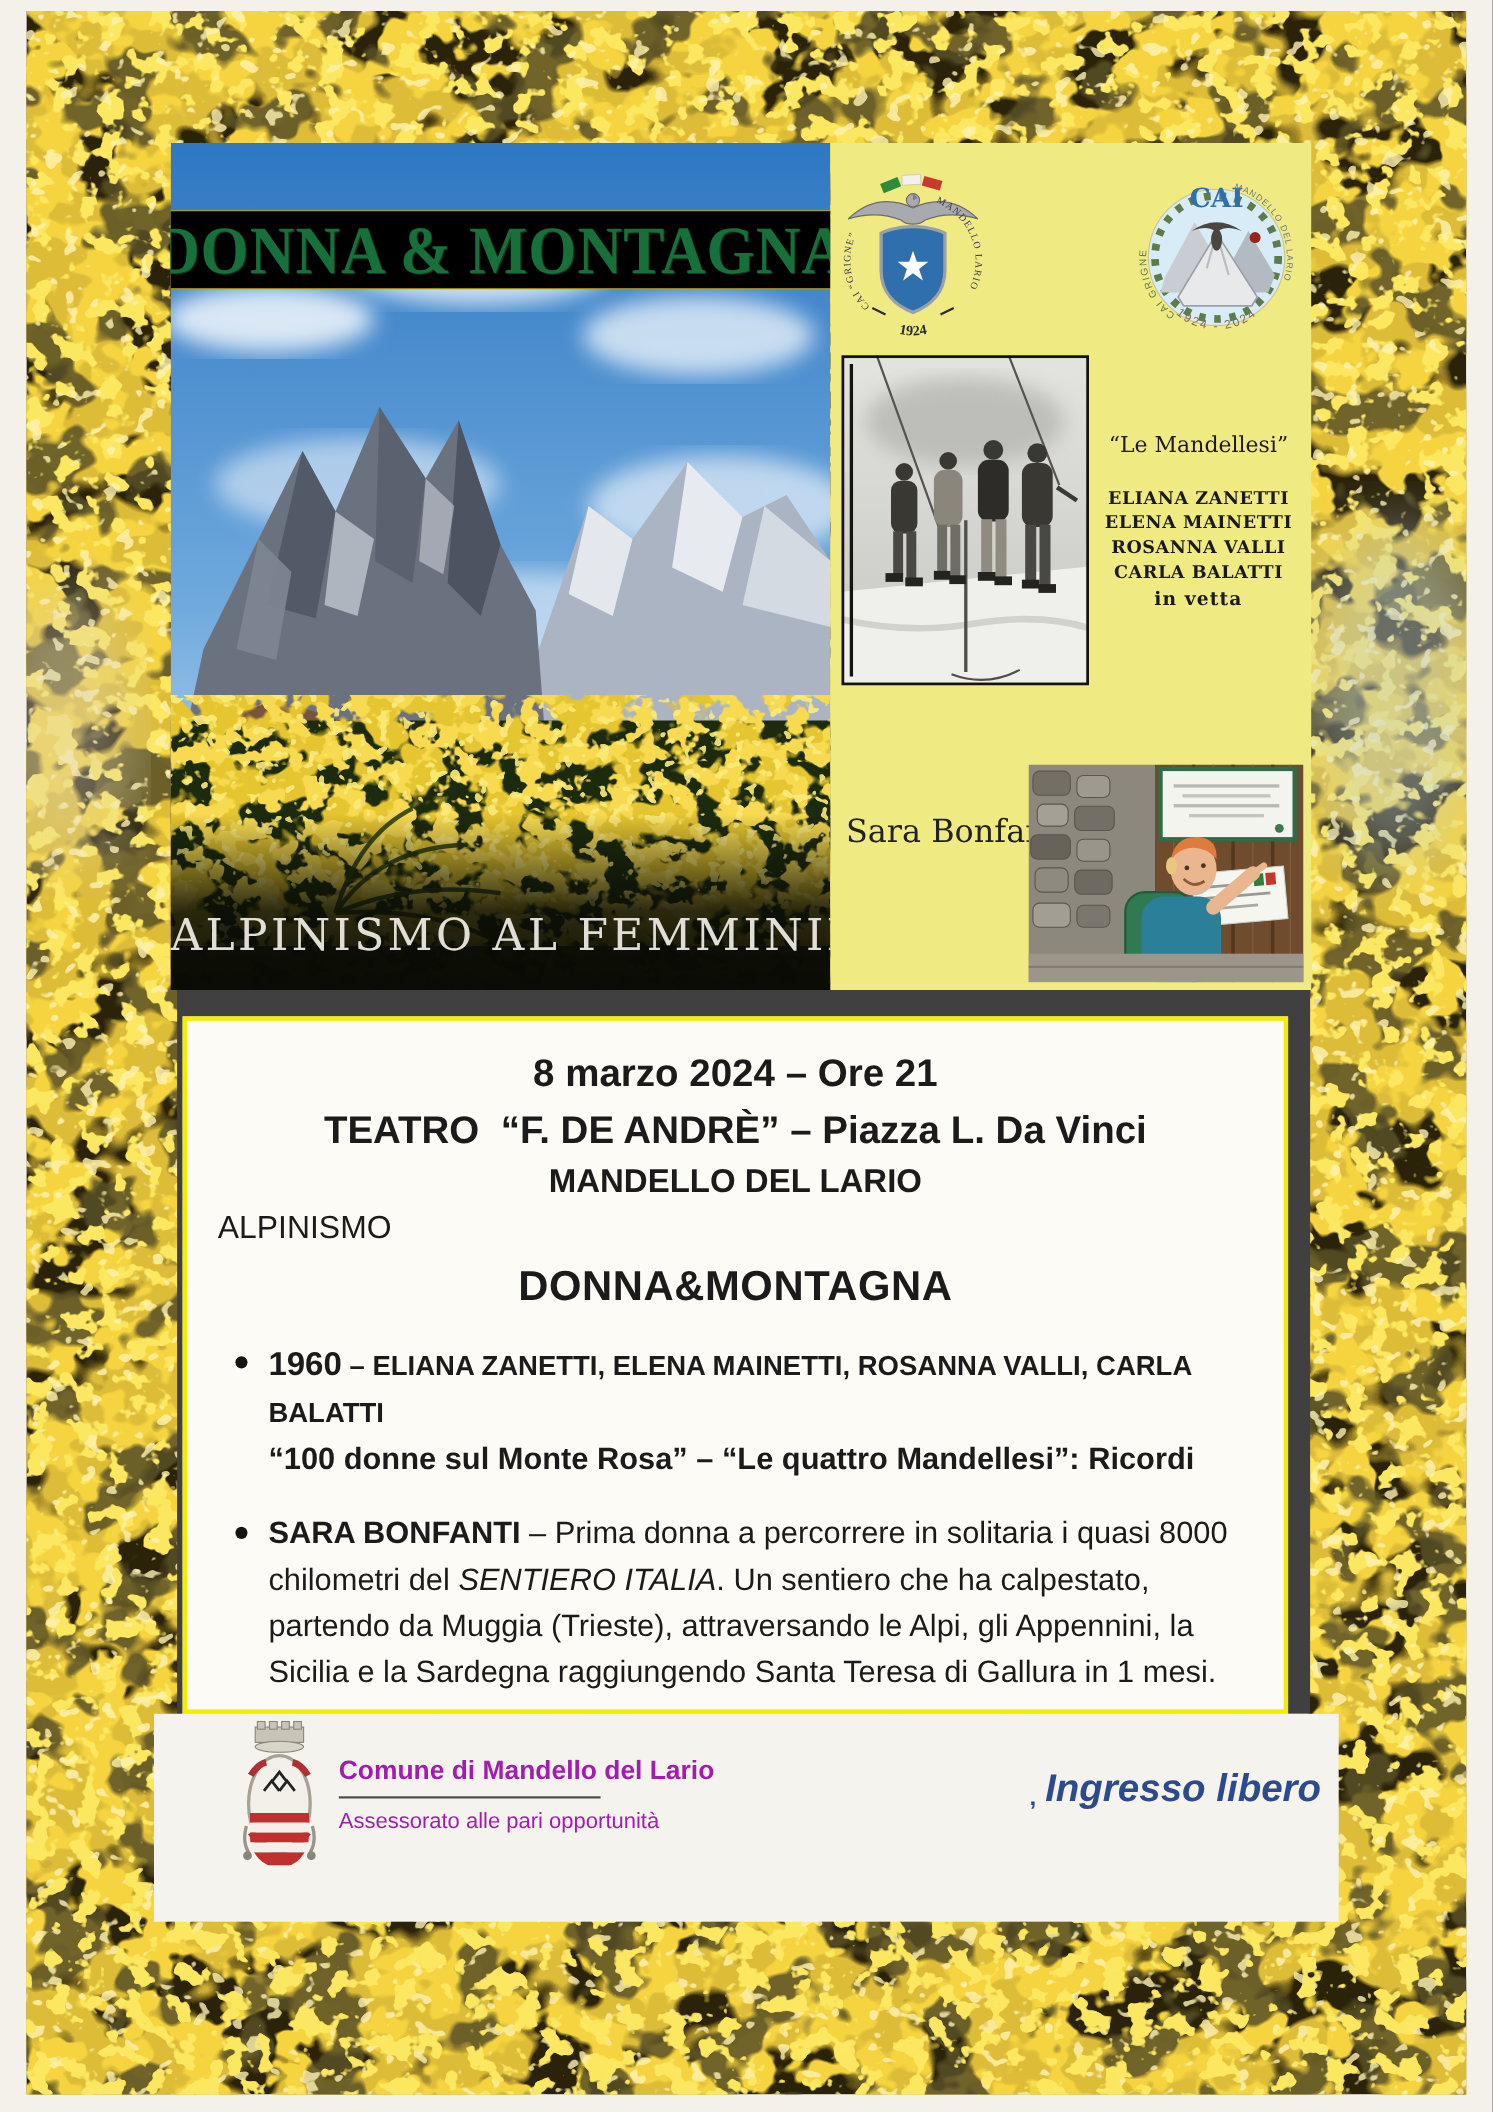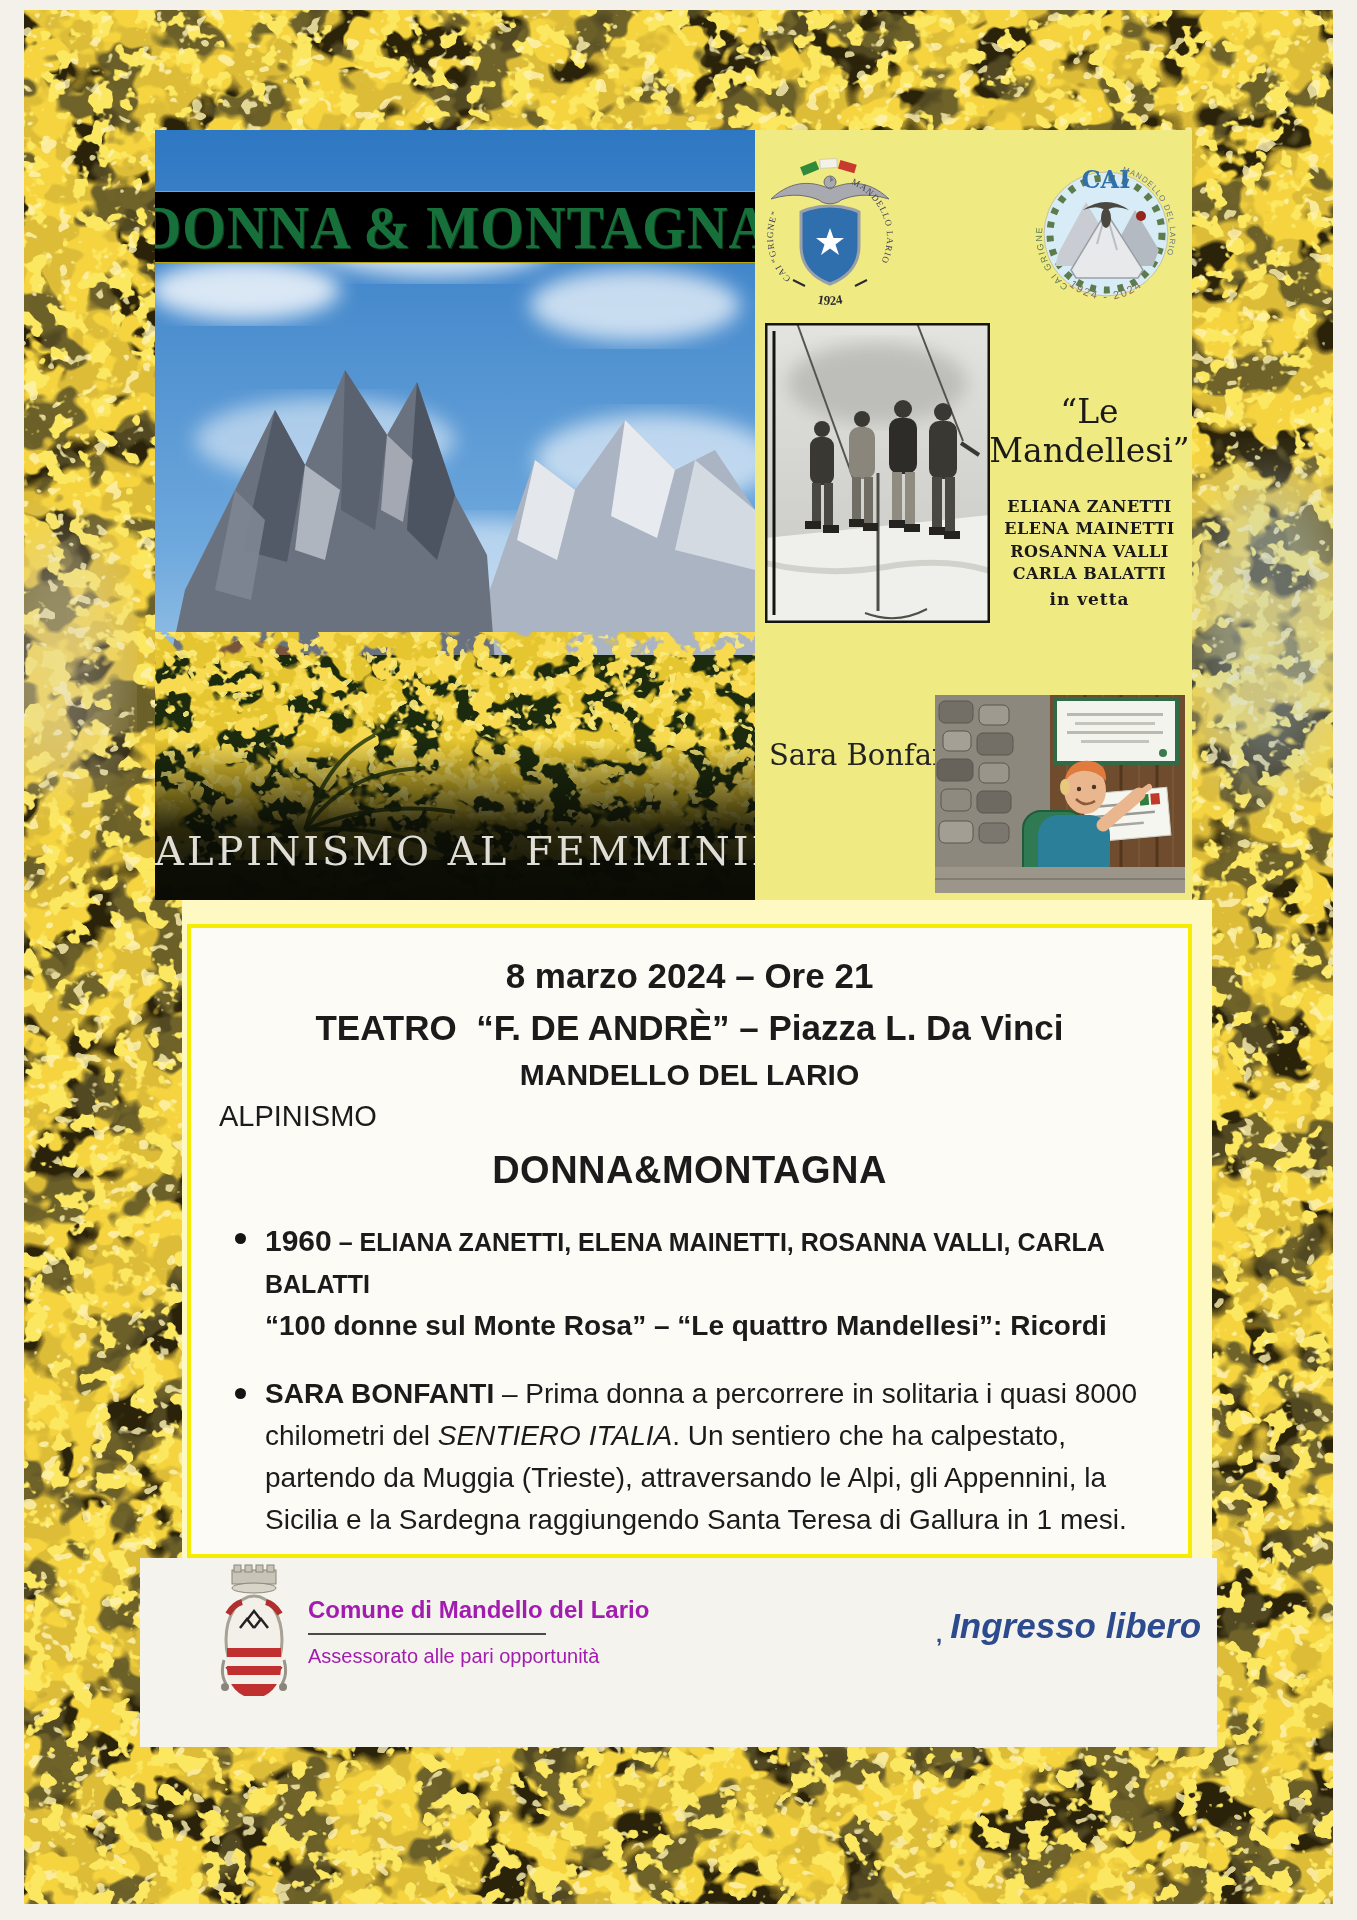--- a/index.html
+++ b/index.html
@@ -14,28 +14,28 @@
   .title-banner span{font-family:"Liberation Serif",serif;font-weight:bold;font-size:55px;
       color:#17703a;letter-spacing:1px;transform:scale(1.02,1.12);text-shadow:1px 1px 0 #0c3d20;white-space:nowrap;}
   .alpinismo{position:absolute;left:0;bottom:26px;width:100%;text-align:center;
       font-family:"DejaVu Serif",serif;font-size:40px;color:#ece9e2;letter-spacing:3px;opacity:.95;white-space:nowrap;}
   .yellow-panel{position:absolute;left:755px;top:130px;width:437px;height:770px;background:#f0ea83;}
   .logo1{position:absolute;left:10px;top:22px;}
   .logo2{position:absolute;left:276px;top:22px;}
   .bw-photo{position:absolute;left:10px;top:193px;}
   .mandellesi{position:absolute;left:232px;top:262px;width:205px;text-align:center;
       font-family:"DejaVu Serif",serif;color:#1a1a1a;}
-  .mandellesi .cap{font-size:33px;margin-bottom:26px;}
+  .mandellesi .cap{font-size:20px;margin-bottom:26px;}
   .mandellesi .nm{font-weight:bold;font-size:16px;line-height:1.4;letter-spacing:.5px;white-space:nowrap;}
   .mandellesi .ft{font-weight:bold;font-size:17px;margin-top:3px;letter-spacing:1px;}
   .sara-label{position:absolute;left:14px;top:608px;font-family:"DejaVu Serif",serif;
       font-size:29px;color:#222;}
   .sara-photo{position:absolute;left:180px;top:565px;}
   
-  .program-wrap{position:absolute;left:182px;top:900px;width:1030px;height:658px;background:#fef9c3;}
+  .program-wrap{position:absolute;left:161px;top:900px;width:1030px;height:658px;background:#404040;}
   .program-inner{position:absolute;left:5px;top:24px;width:1005px;height:634px;box-sizing:border-box;
       border:4px solid #f6ec00;background:#fcfbf6;padding:24px 38px 0 38px;color:#1b1b1b;}
   .pline{white-space:pre-wrap;text-align:center;}
   .date-line{font-size:35px;font-weight:bold;margin:4px 0 12px;}
   .venue-line{font-size:35px;font-weight:bold;margin-bottom:10px;}
   .city-line{font-size:30px;font-weight:bold;margin-bottom:8px;}
   .section-label{font-size:29px;text-align:left;margin:2px 0 0 -10px;}
   .heading{font-size:38px;font-weight:bold;margin:16px 0 26px;letter-spacing:.5px;}
   .pbullet{position:relative;padding-left:36px;font-size:28px;line-height:1.5;margin-bottom:26px;}
   .pbullet::before{content:"";position:absolute;left:6px;top:15px;width:11px;height:11px;

